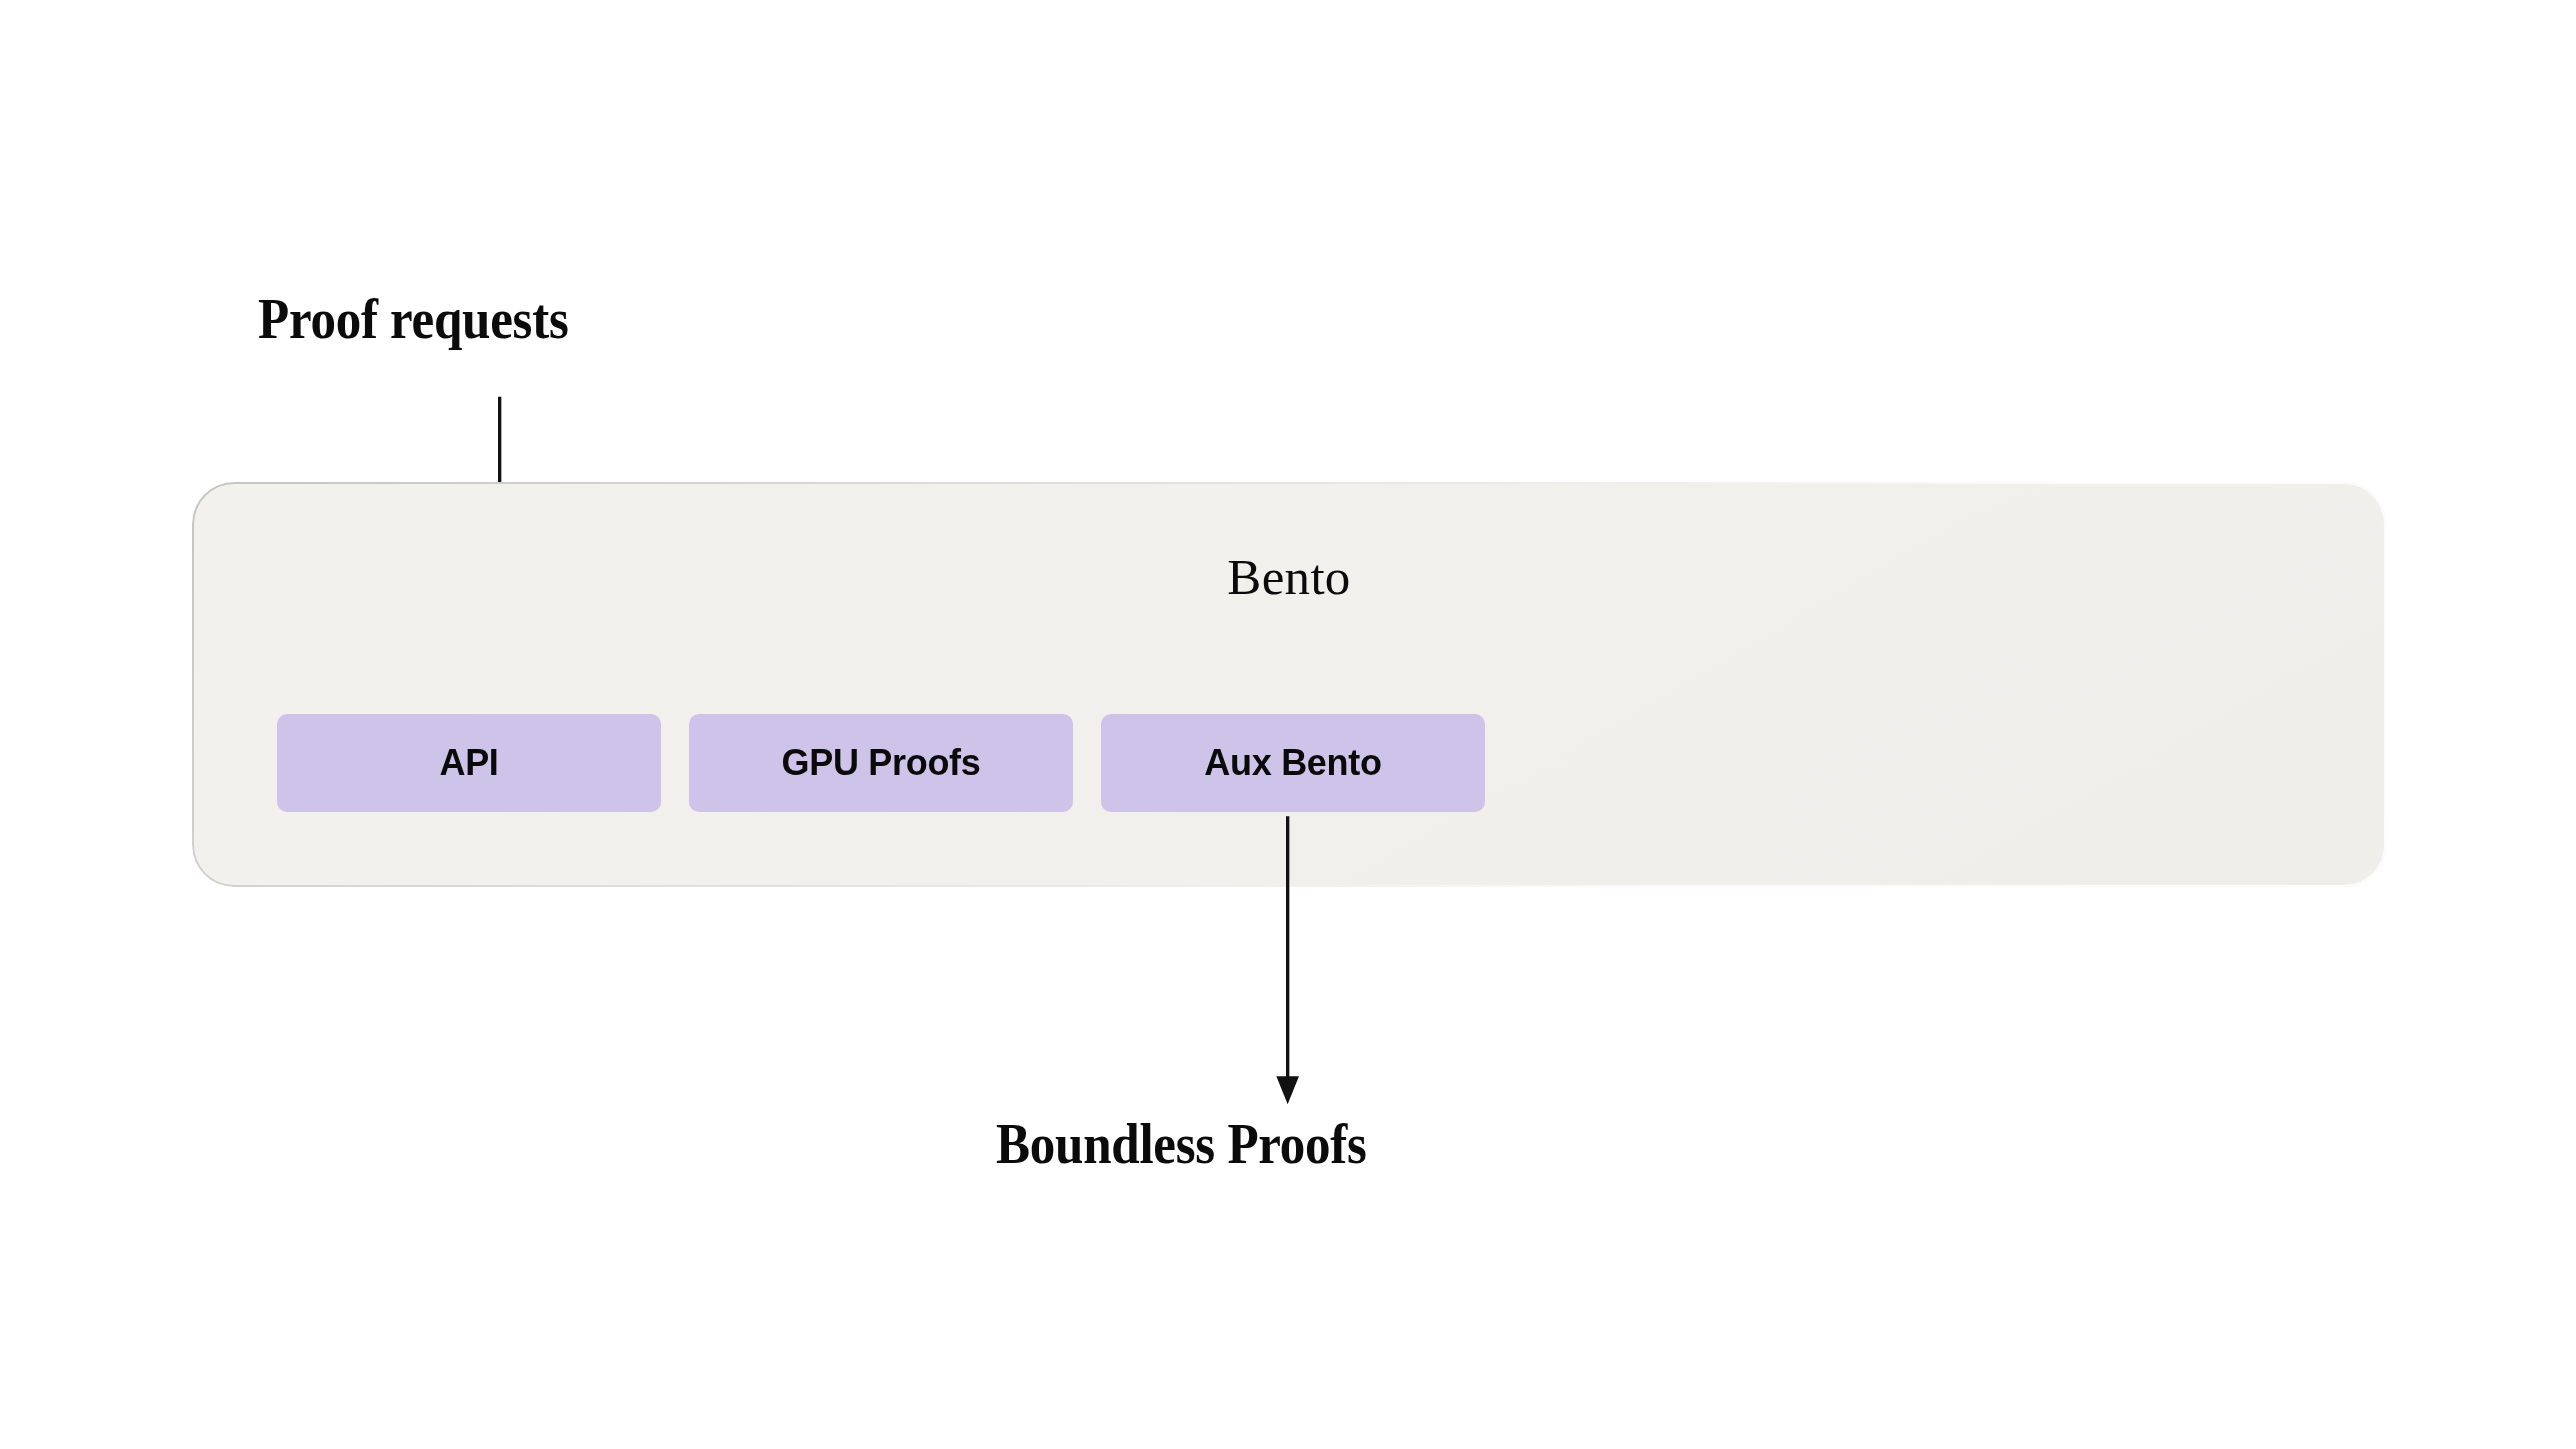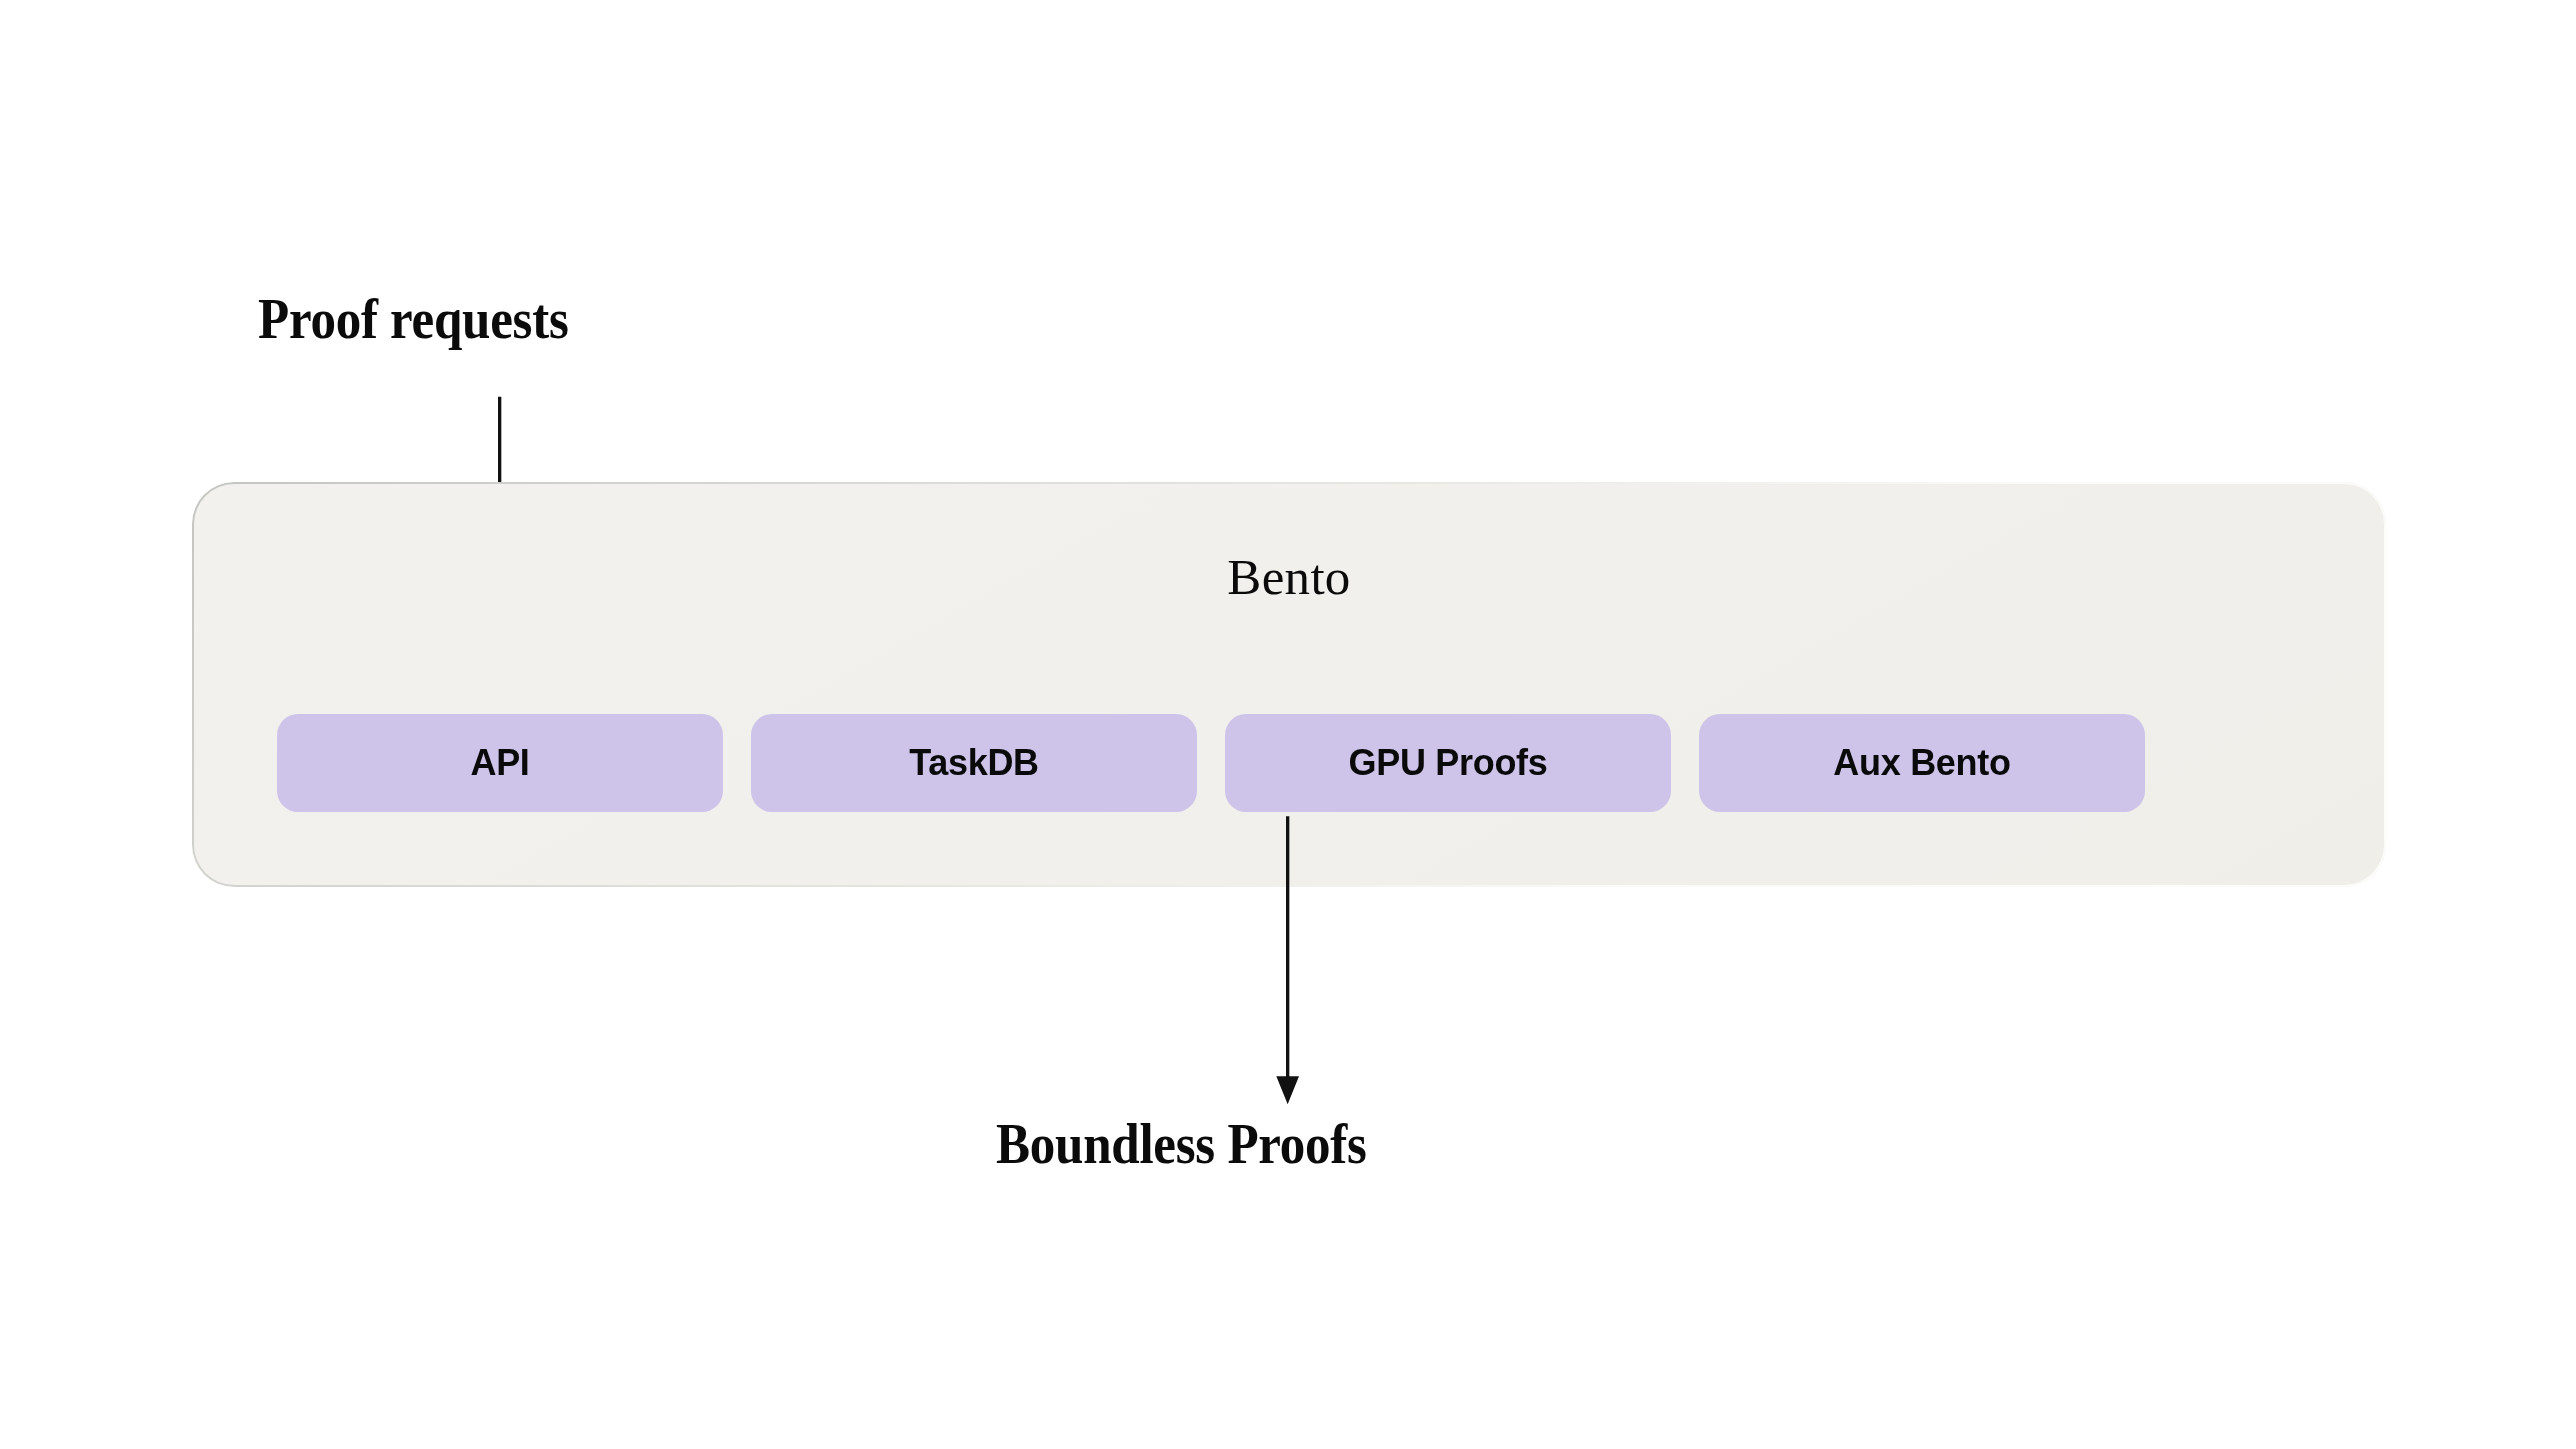--- a/index.html
+++ b/index.html
@@ -87,23 +87,23 @@
 
   
   #component-row {
     position: absolute;
     left: 85px;
     top: 232px;
     display: flex;
     gap: 28px;
   }
   .component-chip {
-    width: 446px;
+    width: 384px;
     height: 98px;
-    border-radius: 21px;
+    border-radius: 10px;
     background: #CEC3E9;
     display: flex;
     align-items: center;
     justify-content: center;
     box-sizing: border-box;
   }
   .component-chip-label {
     font-family: "Liberation Sans", sans-serif;
     font-weight: 700;
     font-size: 36px;
@@ -141,23 +141,20 @@
   <div id="bento-container">
 
     <div id="bento-title">Bento</div>
 
     <div id="component-row">
 
       <div class="component-chip">
         <span class="component-chip-label">API</span>
       </div>
 
-      <div class="component-chip">
-        <span class="component-chip-label">TaskDB</span>
-      </div>
 
 
       <div class="component-chip">
         <span class="component-chip-label">GPU Proofs</span>
       </div>
 
       <div class="component-chip">
         <span class="component-chip-label">Aux Bento</span>
       </div>
 

